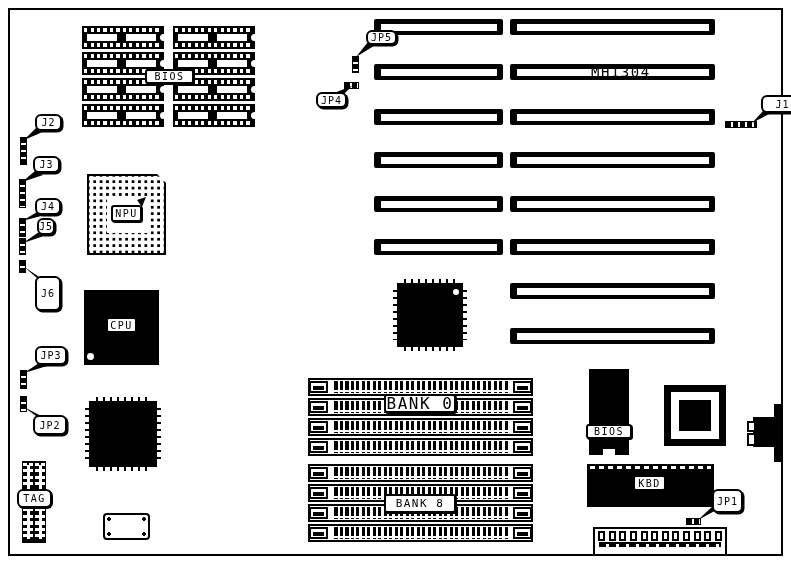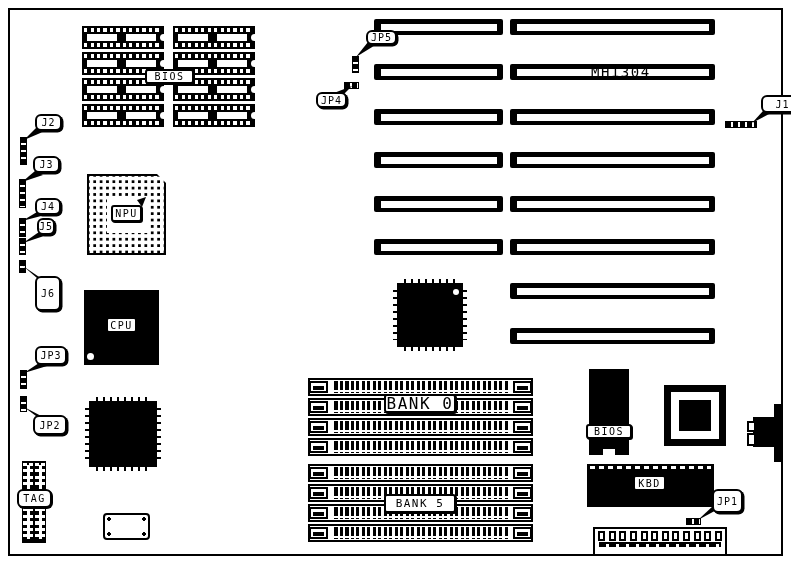--- a/index.html
+++ b/index.html
@@ -269,21 +269,21 @@
       <i class="se se-r"></i>
     </div>
   <div class="simm" style="left:308px;top:504px;width:225px;height:18px">
       <i class="se se-l"></i>
       <i class="se se-r"></i>
     </div>
   <div class="simm" style="left:308px;top:524px;width:225px;height:18px">
       <i class="se se-l"></i>
       <i class="se se-r"></i>
     </div>
-  <div class="label-box" style="left:384px;top:494px;width:72px;height:19px;font-size:11px">BANK 5</div>
+  <div class="label-box" style="left:384px;top:494px;width:72px;height:19px;font-size:11px">BANK 8</div>
 
   <div class="chip-black" style="left:589px;top:369px;width:40px;height:86px">
     <i class="bios-notch"></i>
   </div>
   <div class="label-box" style="left:586px;top:424px;width:46px;height:15px">BIOS</div>
 
   <div class="plcc" style="left:664px;top:385px;width:62px;height:61px">
     <i class="plcc-ring"></i>
     <i class="plcc-die"></i>
   </div>

